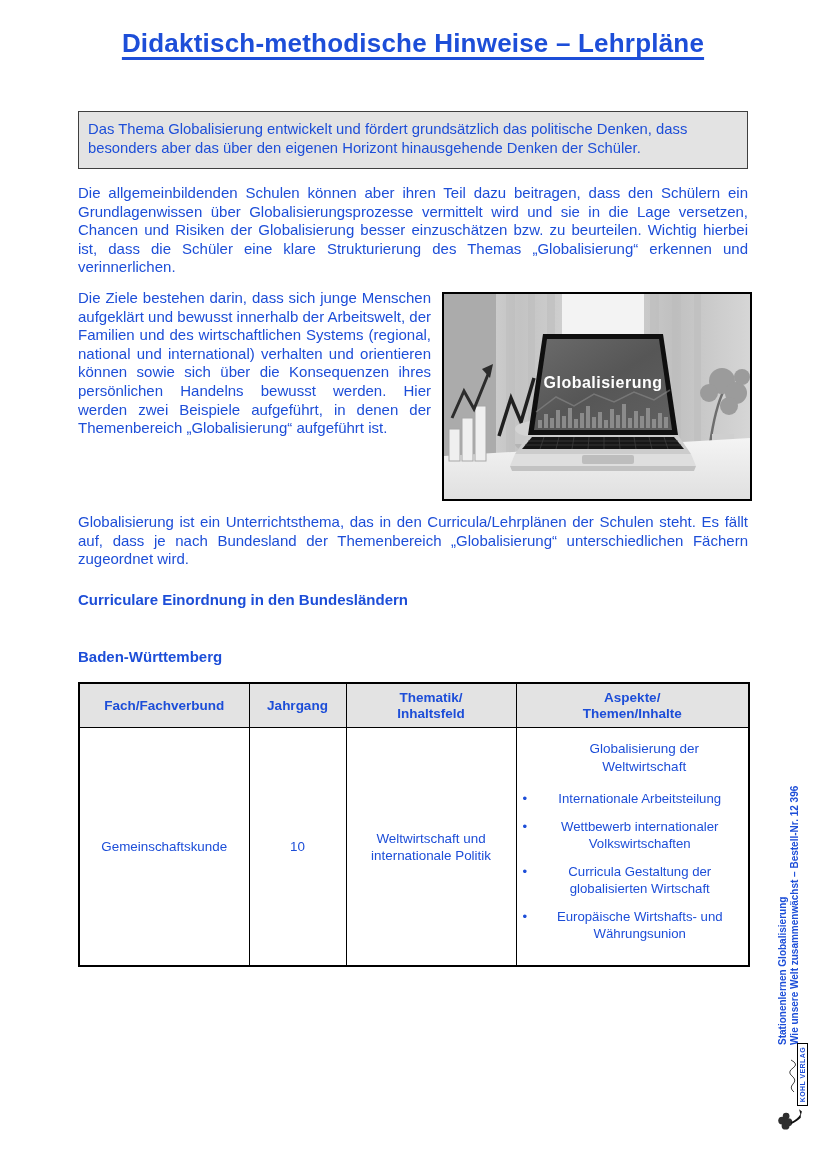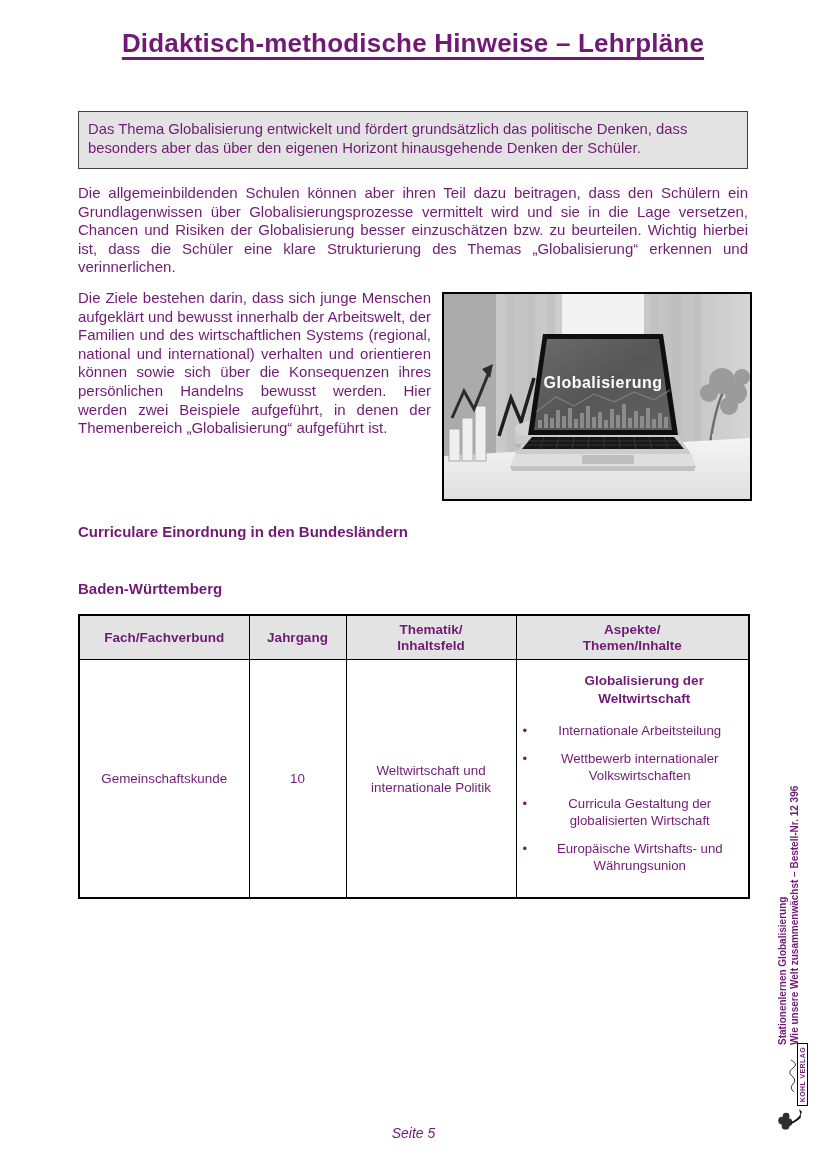--- a/index.html
+++ b/index.html
@@ -1,18 +1,18 @@
 <!DOCTYPE html>
 <html lang="de"><head>
 <meta charset="utf-8">
 <style>
   html,body { margin:0; padding:0; background:#888; }
   .page {
     position:relative; width:827px; height:1169px; margin:0 auto;
-    background:#ffffff; color:#701a75;
+    background:#ffffff; color:#1d4ed8;
     font-family:"Liberation Sans", sans-serif;
     overflow:hidden;
   }
   .content { position:absolute; left:78px; top:0; width:670px; }
 
   h1.title {
     margin:28px 0 0; text-align:center;
     font-size:26px; font-weight:bold; letter-spacing:0.2px;
     text-decoration:underline; text-decoration-thickness:2.5px; text-underline-offset:5px;
   }
@@ -39,21 +39,21 @@
     margin-top:17px; width:670px; border-collapse:collapse; table-layout:fixed;
     border:2.5px solid #000;
   }
   table.curr th, table.curr td { border:1.5px solid #000; }
   table.curr thead tr { background:#e3e3e3; height:45px; }
   table.curr th { font-size:13.5px; font-weight:bold; text-align:center; vertical-align:middle; padding:2px 4px; line-height:16px; }
   table.curr tbody tr { height:238px; }
   table.curr td { font-size:13.4px; text-align:center; vertical-align:middle; padding:4px; line-height:17px; }
   .preline { white-space:pre-line;margin-left:24px; }
   td.aspects-cell { text-align:left; vertical-align:top; padding:18px 8px 8px 12px; }
-  .aspects-title { font-weight:bold; text-align:center; font-size:13.5px; line-height:18px; margin-bottom:14px; }
+  .aspects-title { font-weight:normal; text-align:center; font-size:13.5px; line-height:18px; margin-bottom:14px; }
   ul.aspects { list-style:none; margin:0; padding:0; }
   ul.aspects li { position:relative; padding-left:15px; margin-bottom:11px; font-size:13.2px; line-height:17px; }
   ul.aspects li::before { content:"•"; position:absolute; left:2px; top:0; }
 
   .margin-text {
     position:absolute; left:649px; top:893px; width:280px; height:24px;
     transform:rotate(-90deg);
     font-size:10px; font-weight:bold; line-height:12px; white-space:nowrap;
   }
   .logo {
@@ -193,20 +193,21 @@
               <line x1="220" y1="143" x2="224" y2="155"></line>
             </g>
             <polygon points="71,160 247,160 252,172 66,172" fill="#dedede"></polygon>
             <rect x="138" y="161" width="52" height="9" rx="2" fill="#bdbdbd"></rect>
             <polygon points="66,172 252,172 250,177 68,177" fill="#c2c2c2"></polygon>
           </g>
         </svg>
       </figure>
     </div>
 
+    <p class="para justify p4">Globalisierung ist ein Unterrichtsthema, das in den Curricula/Lehrplänen der Schulen steht. Es fällt auf, dass je nach Bundesland der Themenbereich „Globalisierung“ unterschiedlichen Fächern zugeordnet wird.</p>
 
     <h2 class="sect">Curriculare Einordnung in den Bundesländern</h2>
     <h3 class="state">Baden-Württemberg</h3>
 
     <table class="curr">
       <colgroup>
         <col style="width:170px">
           <col style="width:97px">
           <col style="width:170px">
           <col style="width:233px">
@@ -259,14 +260,13 @@
       <path d="M31 43 L 42 40 L 38 45 Z" fill="#111"></path>
     </svg>
     <div class="logo-right">
       <svg width="38" height="9">
         <path d="M2 6 Q6 1 10 5 T18 4 T26 5 T34 3" stroke="#444" fill="none" stroke-width="1"></path>
       </svg>
       <div class="logo-box">KOHL VERLAG</div>
     </div>
   </div>
 
-  <div class="footer">Seite 5</div>
 </div>
 
 </body></html>

